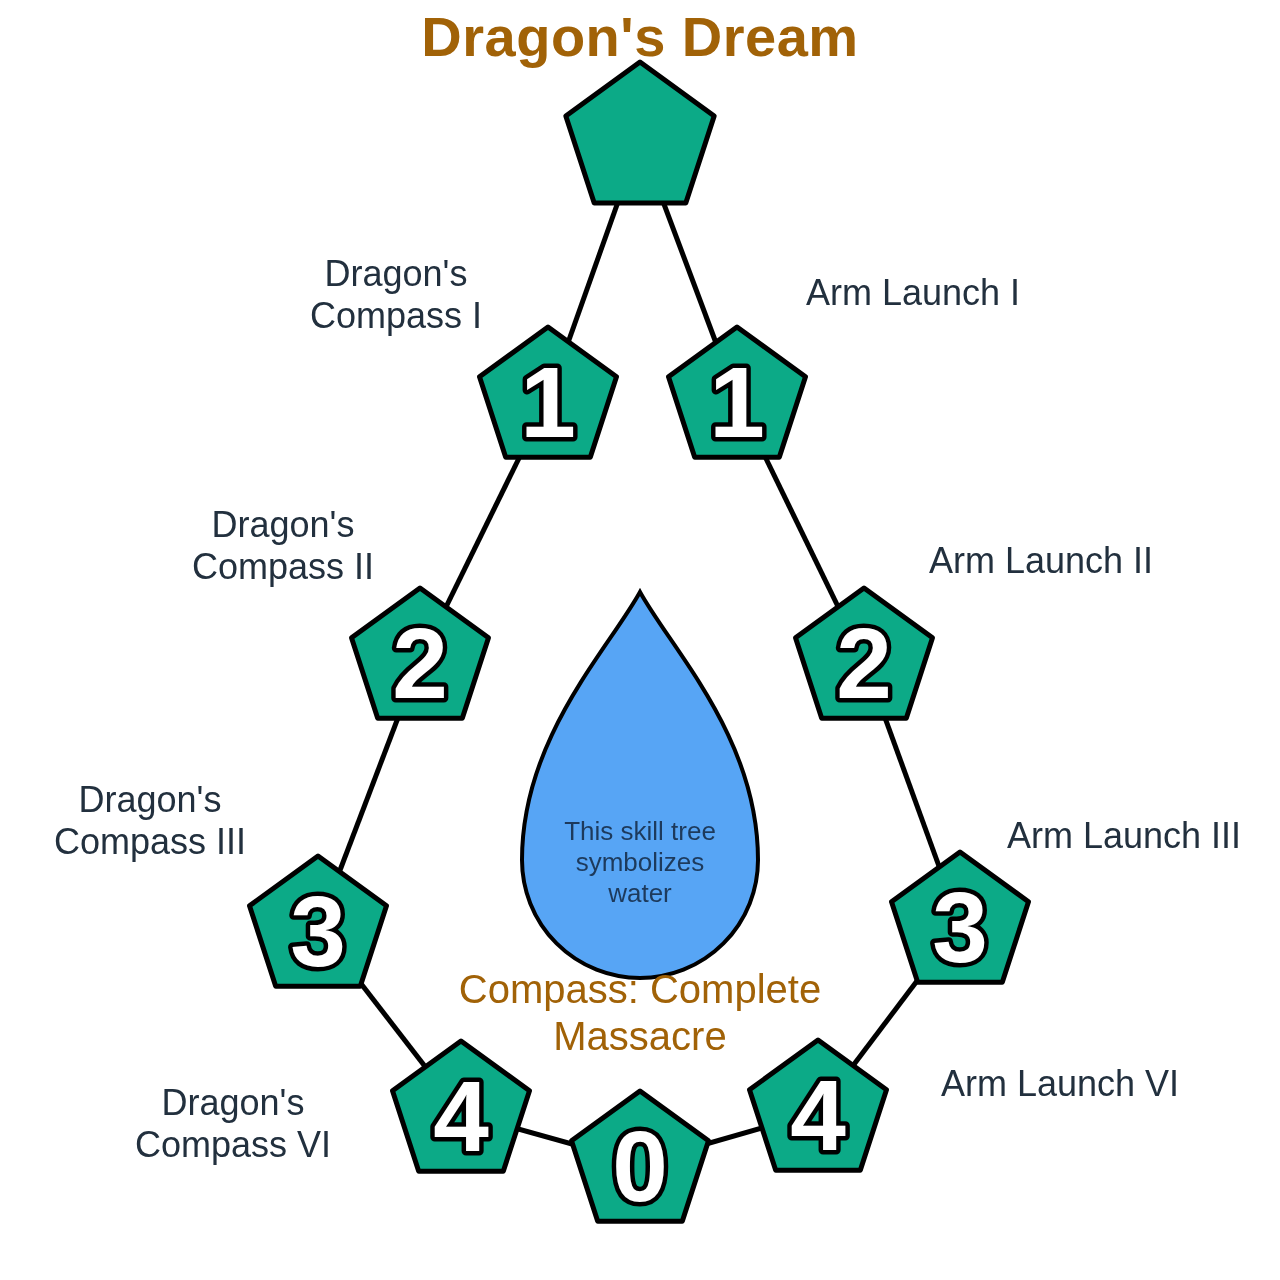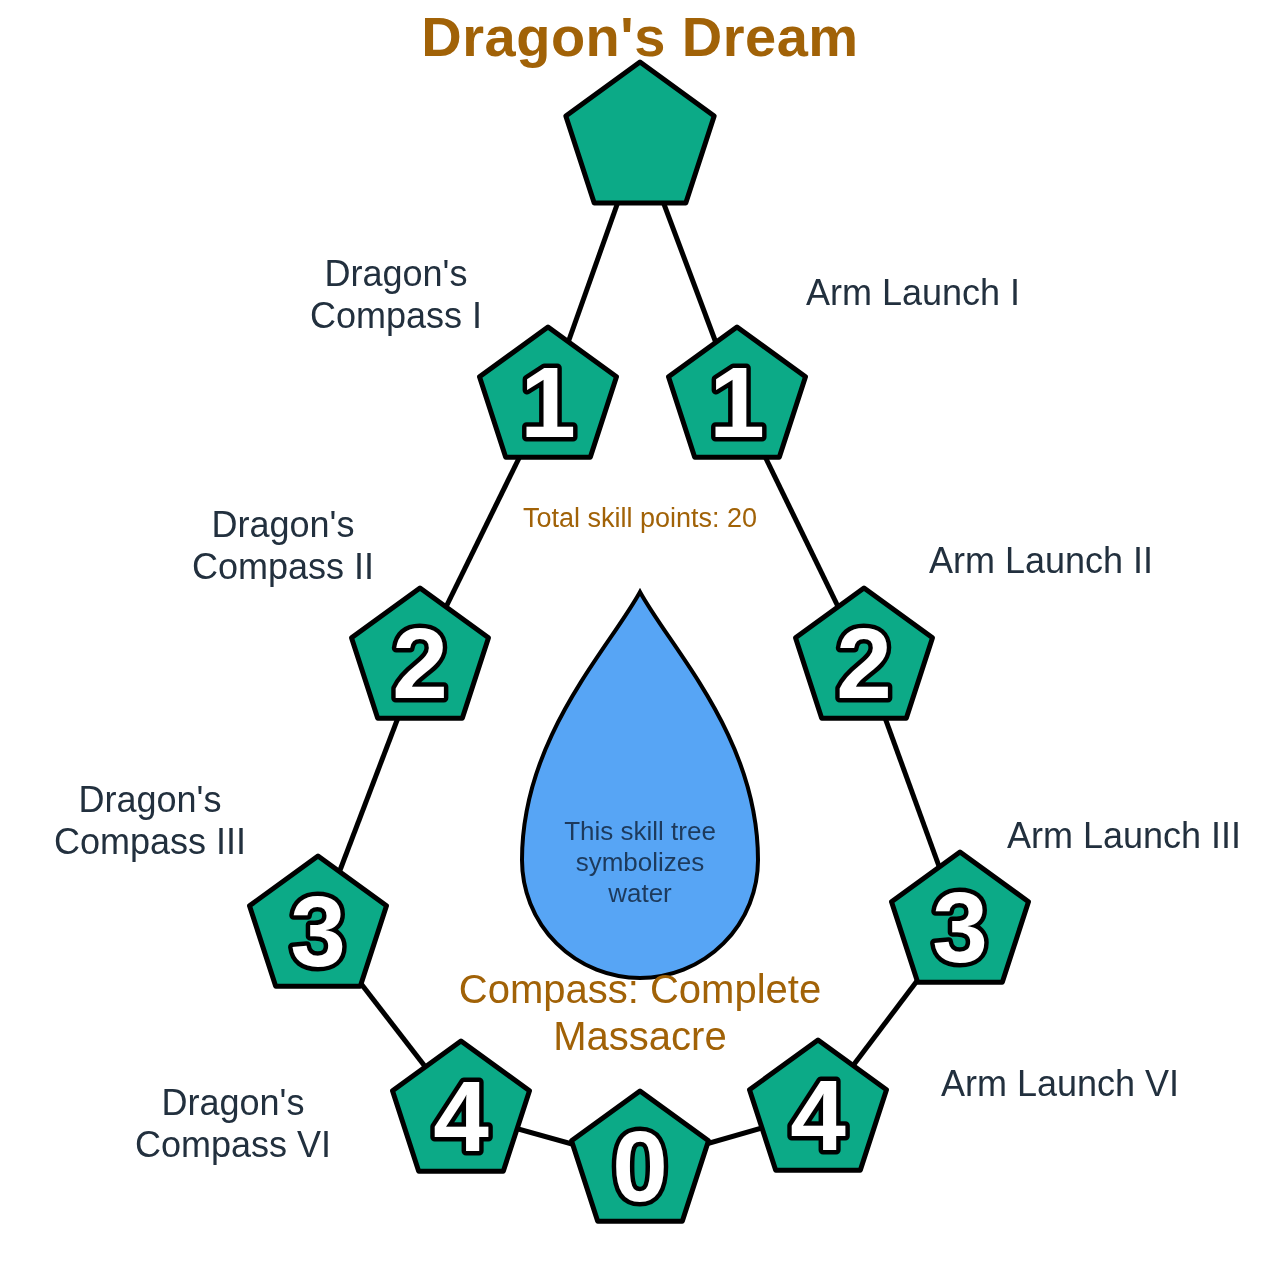--- a/index.html
+++ b/index.html
@@ -88,16 +88,15 @@
         <text x="818" y="1150" text-anchor="middle" font-size="100" font-weight="bold" fill="#ffffff" stroke="#000000" stroke-width="9" paint-order="stroke" stroke-linejoin="round">4</text>
         <text text-anchor="middle" font-size="36" fill="#22303e"><tspan x="1060" y="1096">Arm Launch VI</tspan></text>
       </g>
       <g>
         <polygon points="640.0,1091.0 708.5,1140.8 682.3,1221.2 597.7,1221.2 571.5,1140.8" fill="#0caa87" stroke="#000000" stroke-width="5" stroke-linejoin="round"></polygon>
         <text x="640" y="1201" text-anchor="middle" font-size="100" font-weight="bold" fill="#ffffff" stroke="#000000" stroke-width="9" paint-order="stroke" stroke-linejoin="round">0</text>
       </g>
     </svg>
 
   <div class="overlay title">Dragon's Dream</div>
-  <div class="overlay subtitle">Total skill points: 20</div>
   <div class="overlay note">Compass: Complete
 Massacre</div>
 </div>
 
 </body></html>

